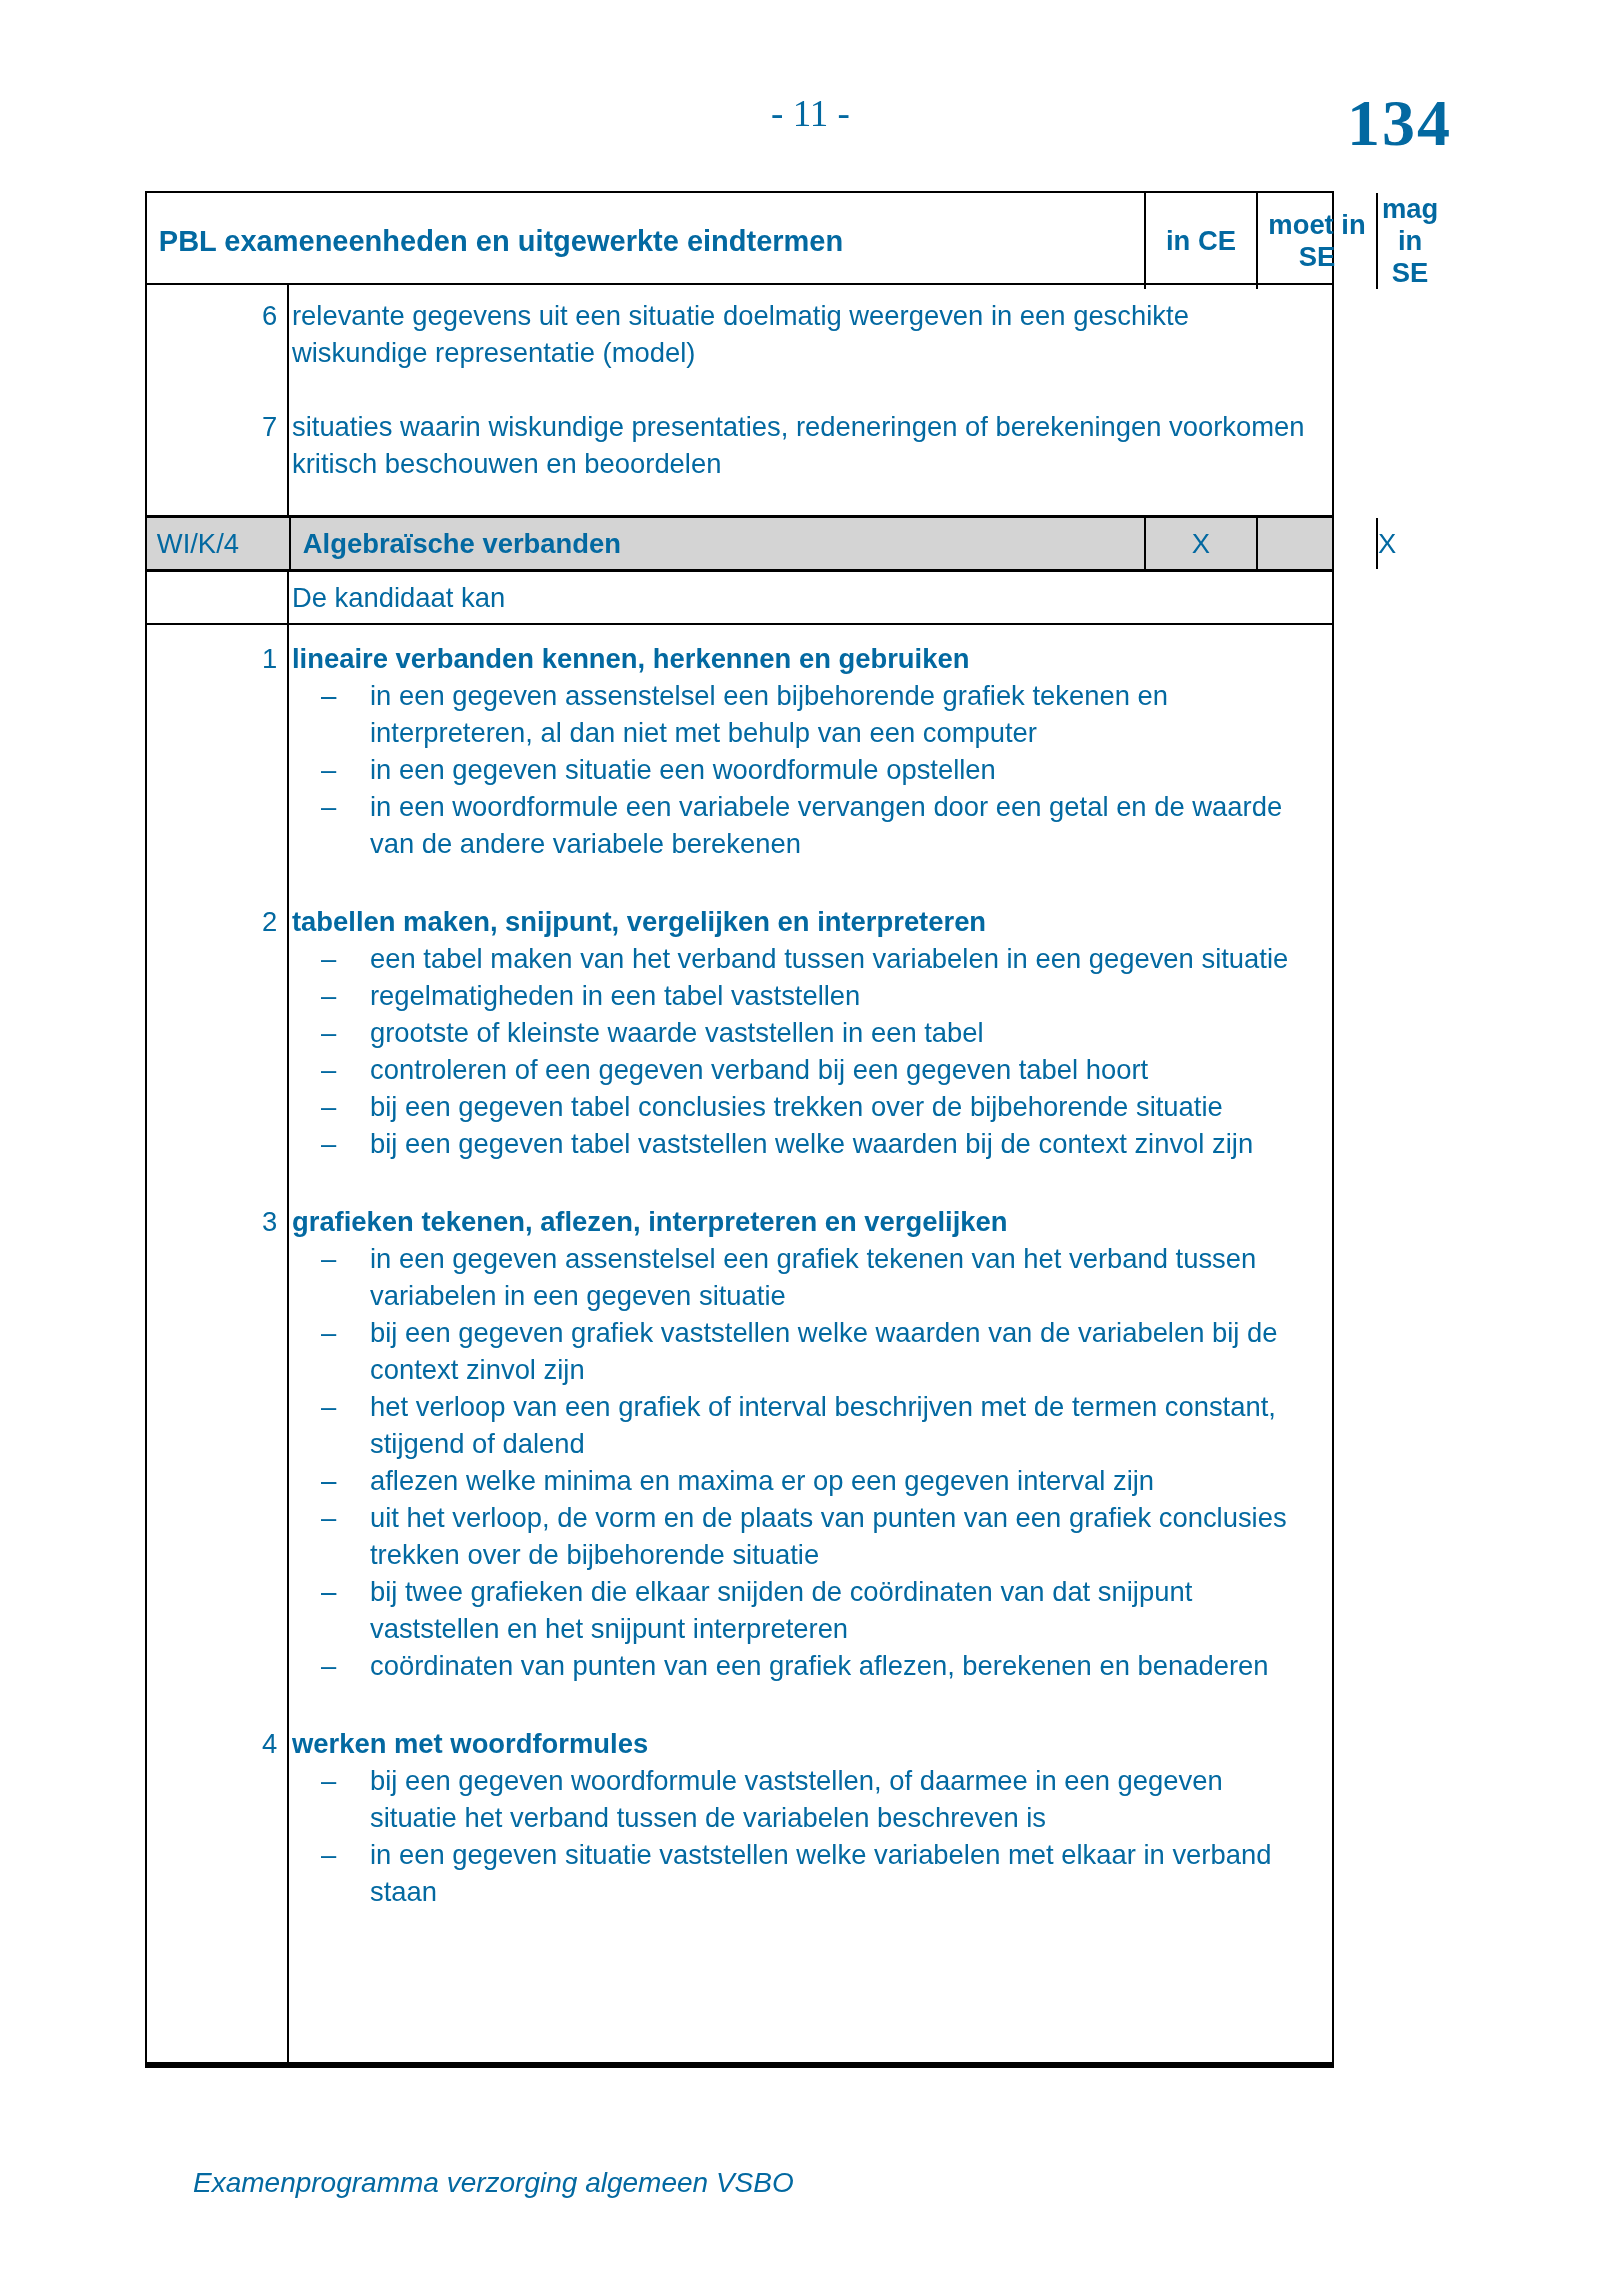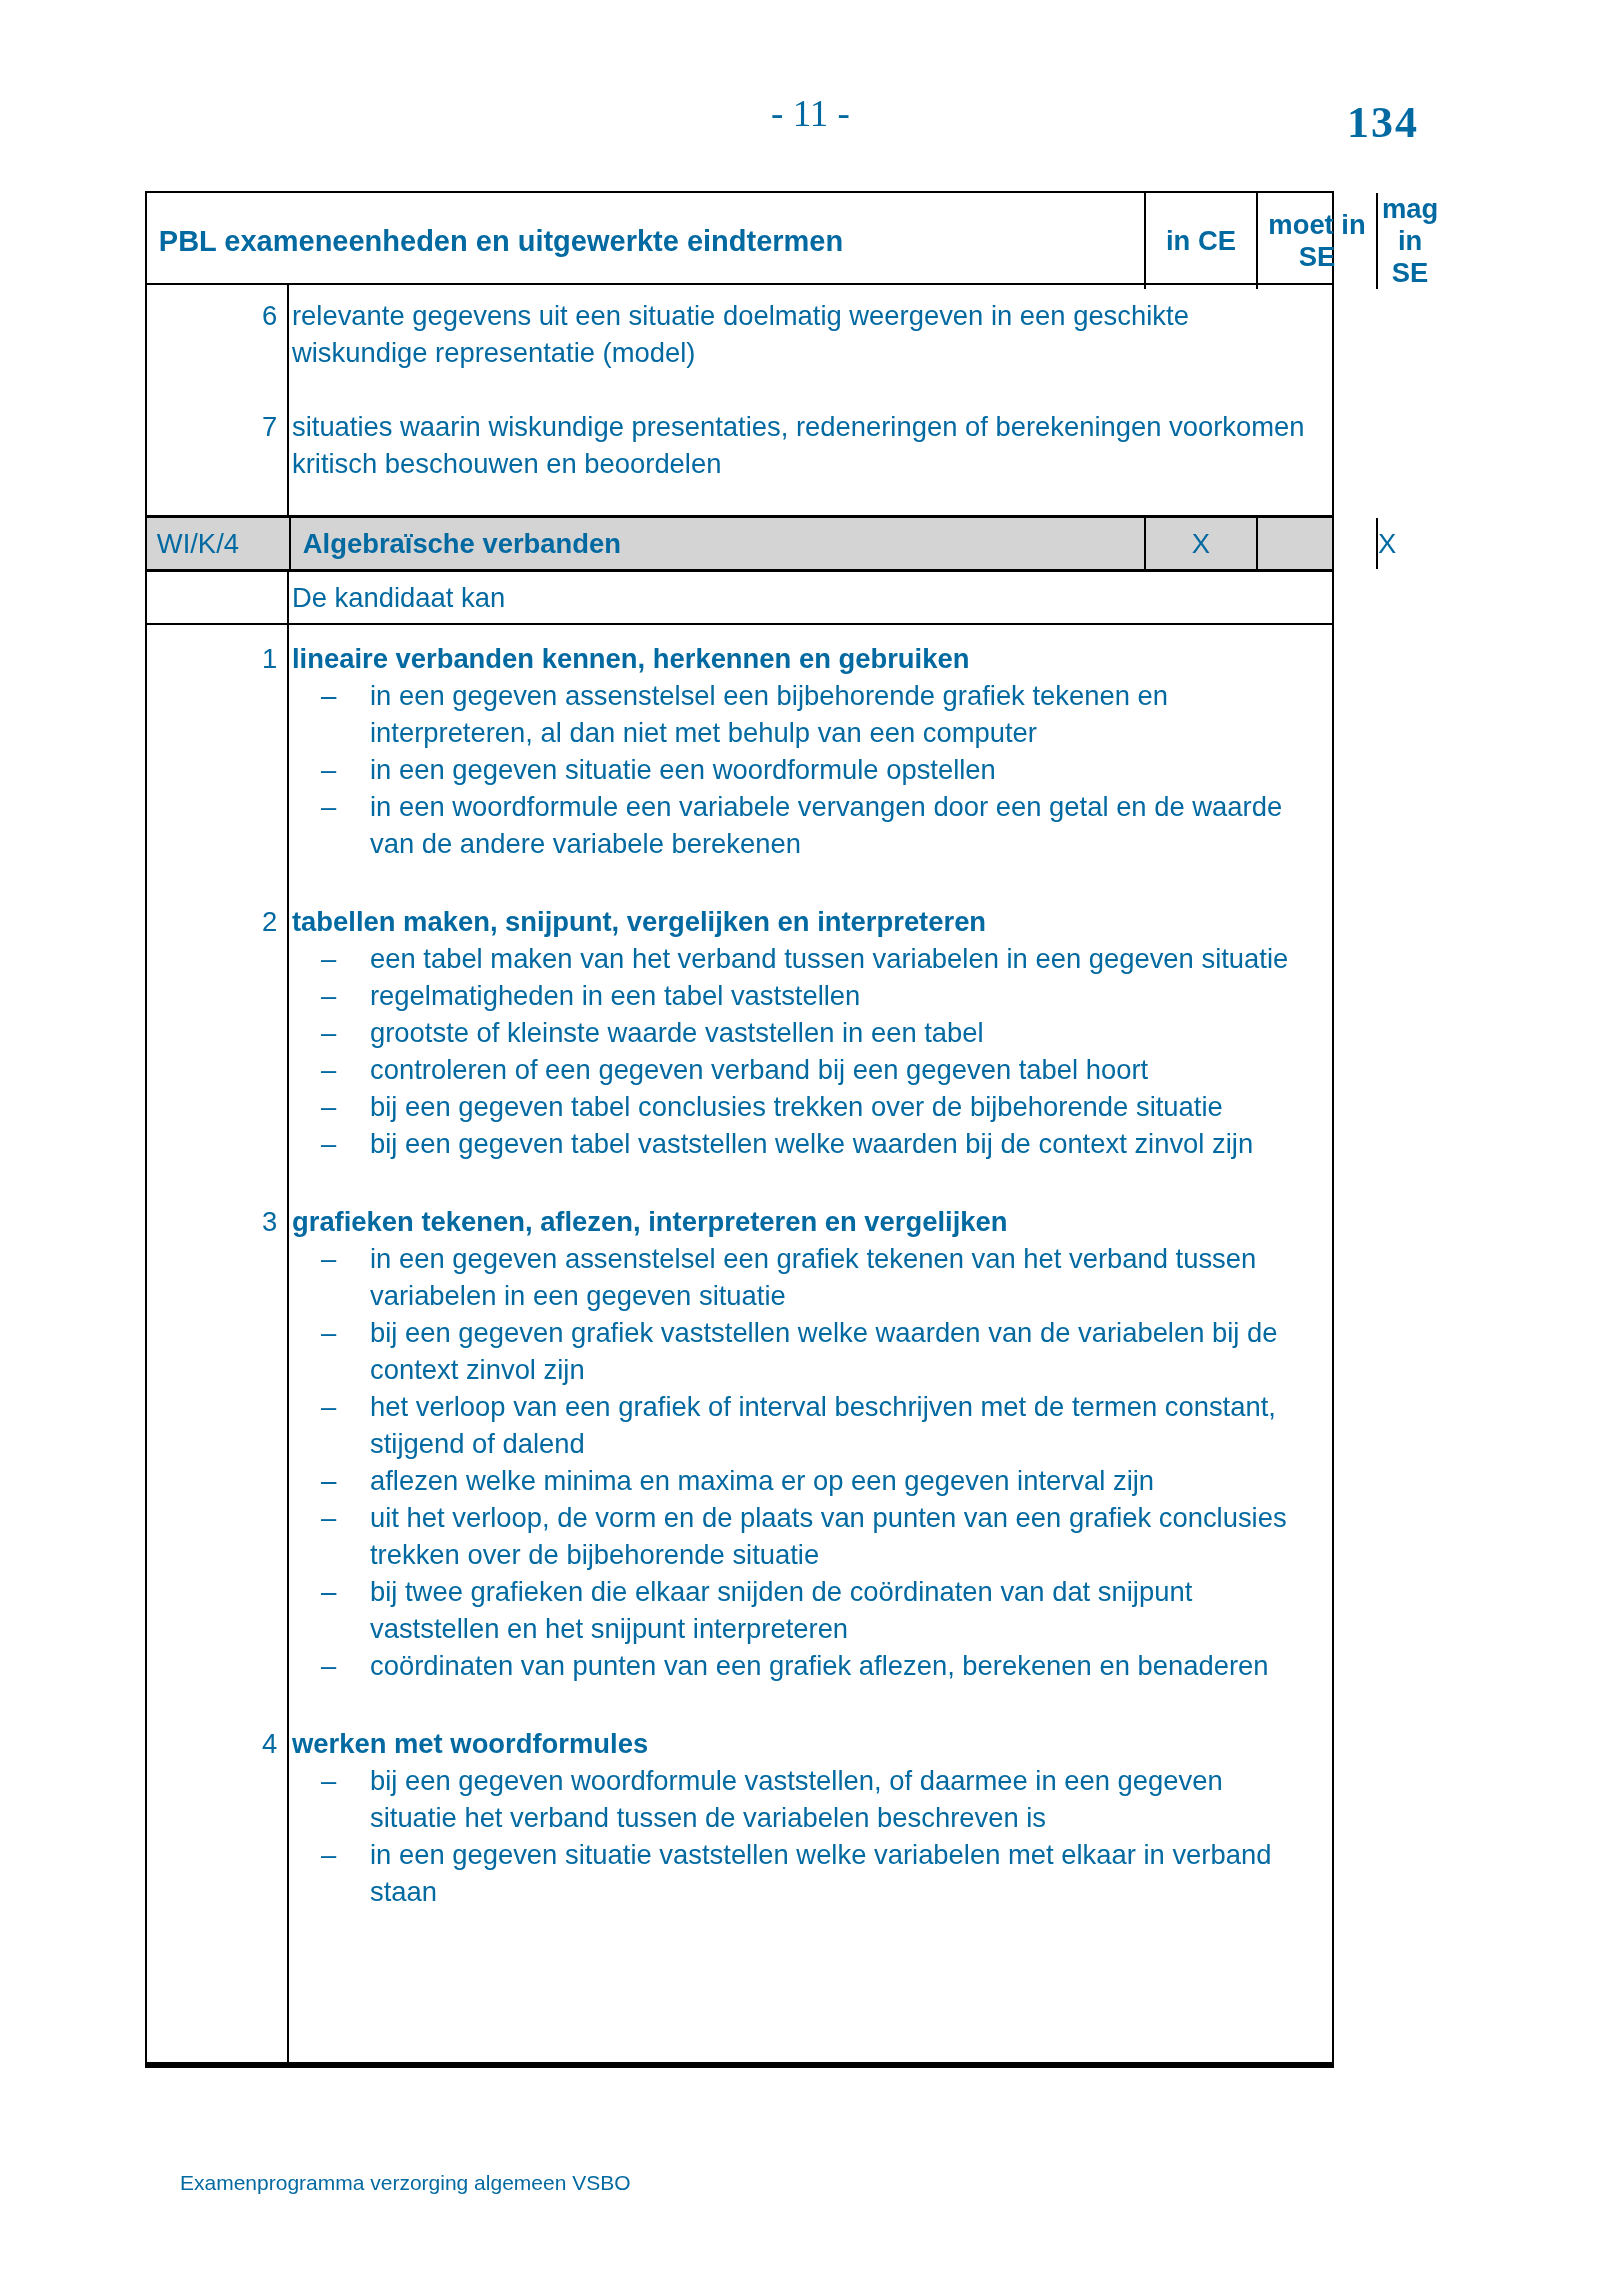--- a/index.html
+++ b/index.html
@@ -11,21 +11,21 @@
   }
   
   .page-num {
     position:absolute; top:95px; left:0; width:100%;
     text-align:center; font-family:"Liberation Serif", serif;
     font-size:37px; line-height:37px;
   }
   .folio {
     position:absolute; top:92px; left:1347px;
     font-family:"Liberation Serif", serif; font-weight:bold;
-    font-size:44px; line-height:61px; letter-spacing:2px;
+    font-size:66px; line-height:61px; letter-spacing:2px;
   }
   
   .exam-table {
     position:absolute; left:145px; top:191px; width:1189px; height:1877px;
     box-sizing:border-box;
     border:2.9px solid #000; border-bottom-width:6.9px;
     display:flex; flex-direction:column;
     font-size:27.4px; line-height:37px;
   }
   
@@ -67,22 +67,22 @@
   
   .items-section { flex:1; display:flex; flex-direction:column; min-height:0; }
   #item-rows .item:first-child > div { padding-top:15.7px; }
   #item-rows .item + .item > div { padding-top:41px; }
   .filler { flex:1; display:flex; }
   .heading { font-weight:bold; }
   .bullet { position:relative; padding-left:78px; }
   .bullet .dash { position:absolute; left:29px; }
   
   .footer {
-    position:absolute; left:180px; top:2166px;
-    font-size:21px; line-height:33px;
+    position:absolute; left:193px; top:2166px;
+    font-style:italic; font-size:28px; line-height:33px;
   }
 </style>
 </head>
 <body>
 
 <div class="page">
 
   <div class="page-num">- 11 -</div>
   <div class="folio">134</div>
 

